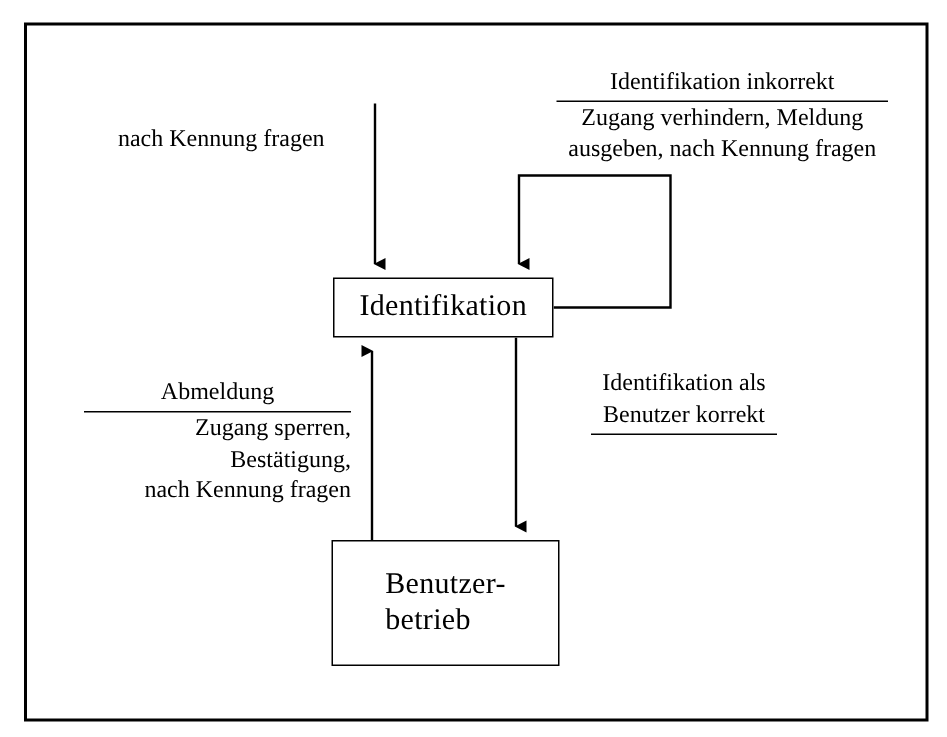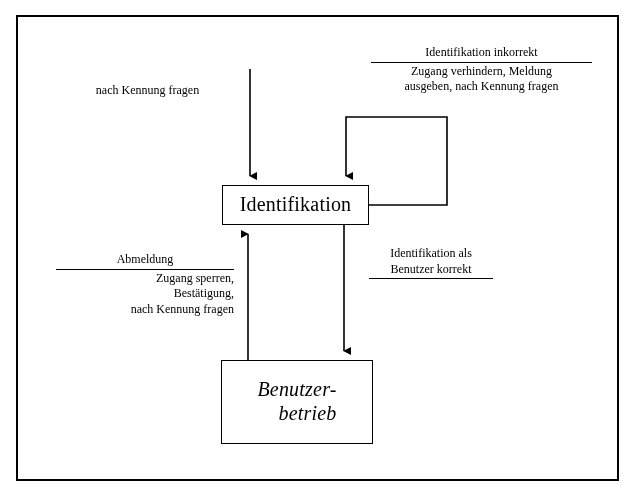--- a/index.html
+++ b/index.html
@@ -34,21 +34,21 @@
     pointer-events: none;
   }
   .state-box {
     position: absolute;
     border: 1px solid #000000;
     background: #ffffff;
     box-sizing: border-box;
     display: flex;
     align-items: center;
     justify-content: center;
-    text-align: right;
+    text-align: left;
     line-height: 1.18;
     font-size: 20px;
   }
   #state-identifikation {
     left: 222px;
     top: 185px;
     width: 147px;
     height: 40px;
   }
   #state-benutzerbetrieb {
@@ -57,37 +57,37 @@
     width: 152px;
     height: 84px;
   }
   .state-label {
     white-space: pre-line;
     letter-spacing: 0.2px;
   }
   .edge-label {
     position: absolute;
     text-align: center;
-    font-size: 12px;
+    font-size: 16px;
     line-height: 1.30;
     white-space: nowrap;
   }
   .edge-cond {
     display: block;
     border-bottom: 1px solid #000000;
     padding: 0 0 1px 0;
   }
   .edge-act {
     display: block;
     padding-top: 1px;
   }
   #label-startbedingung { left: 57px; top: 82px; width: 181px; }
   #label-inkorrekt      { left: 371px; top: 45px; width: 221px; }
   #label-abmeldung      { left: 56px;  top: 252px; width: 178px; }
-  #label-korrekt        { left: 369px; top: 246px; width: 124px; }
+  #label-korrekt        { left: 394px; top: 246px; width: 124px; }
   #label-korrekt .edge-cond { white-space: pre-line; }
 </style>
 </head>
 <body>
 
 <div id="canvas">
 
   <div id="frame"></div>
 
   <svg id="wires" viewBox="0 0 631 491" xmlns="http://www.w3.org/2000/svg">
@@ -112,21 +112,21 @@
     <g>
       <line x1="344" y1="225" x2="344" y2="351" stroke="#000000" stroke-width="1.6" marker-end="url(#arrowhead)"></line>
     </g>
   </svg>
 
   <div class="state-box" id="state-identifikation">
     <span class="state-label">Identifikation</span>
   </div>
 
   <div class="state-box" id="state-benutzerbetrieb">
-    <span class="state-label" style="white-space: pre-line; font-style: italic;">Benutzer-
+    <span class="state-label" style="white-space: pre-line;">Benutzer-
 betrieb</span>
   </div>
 
   <div class="edge-label" id="label-startbedingung">
     <span class="edge-act">nach Kennung fragen</span>
   </div>
 
   <div class="edge-label" id="label-inkorrekt">
     <span class="edge-cond">Identifikation inkorrekt</span>
     <span class="edge-act" style="white-space: pre-line;">Zugang verhindern, Meldung

